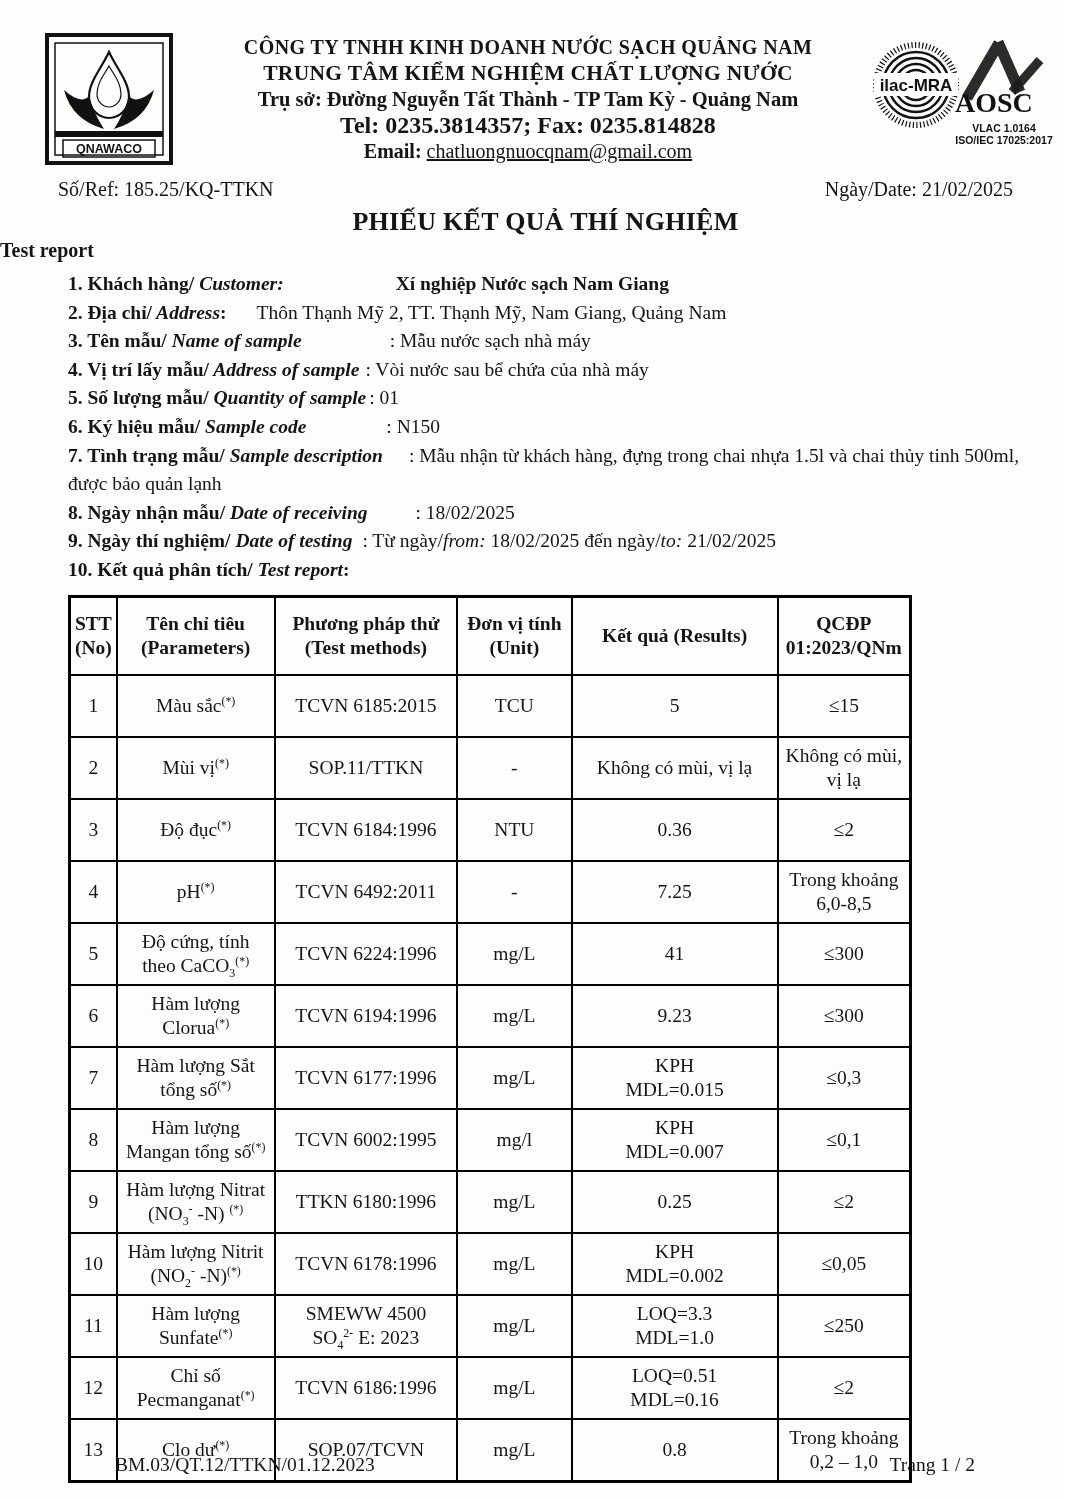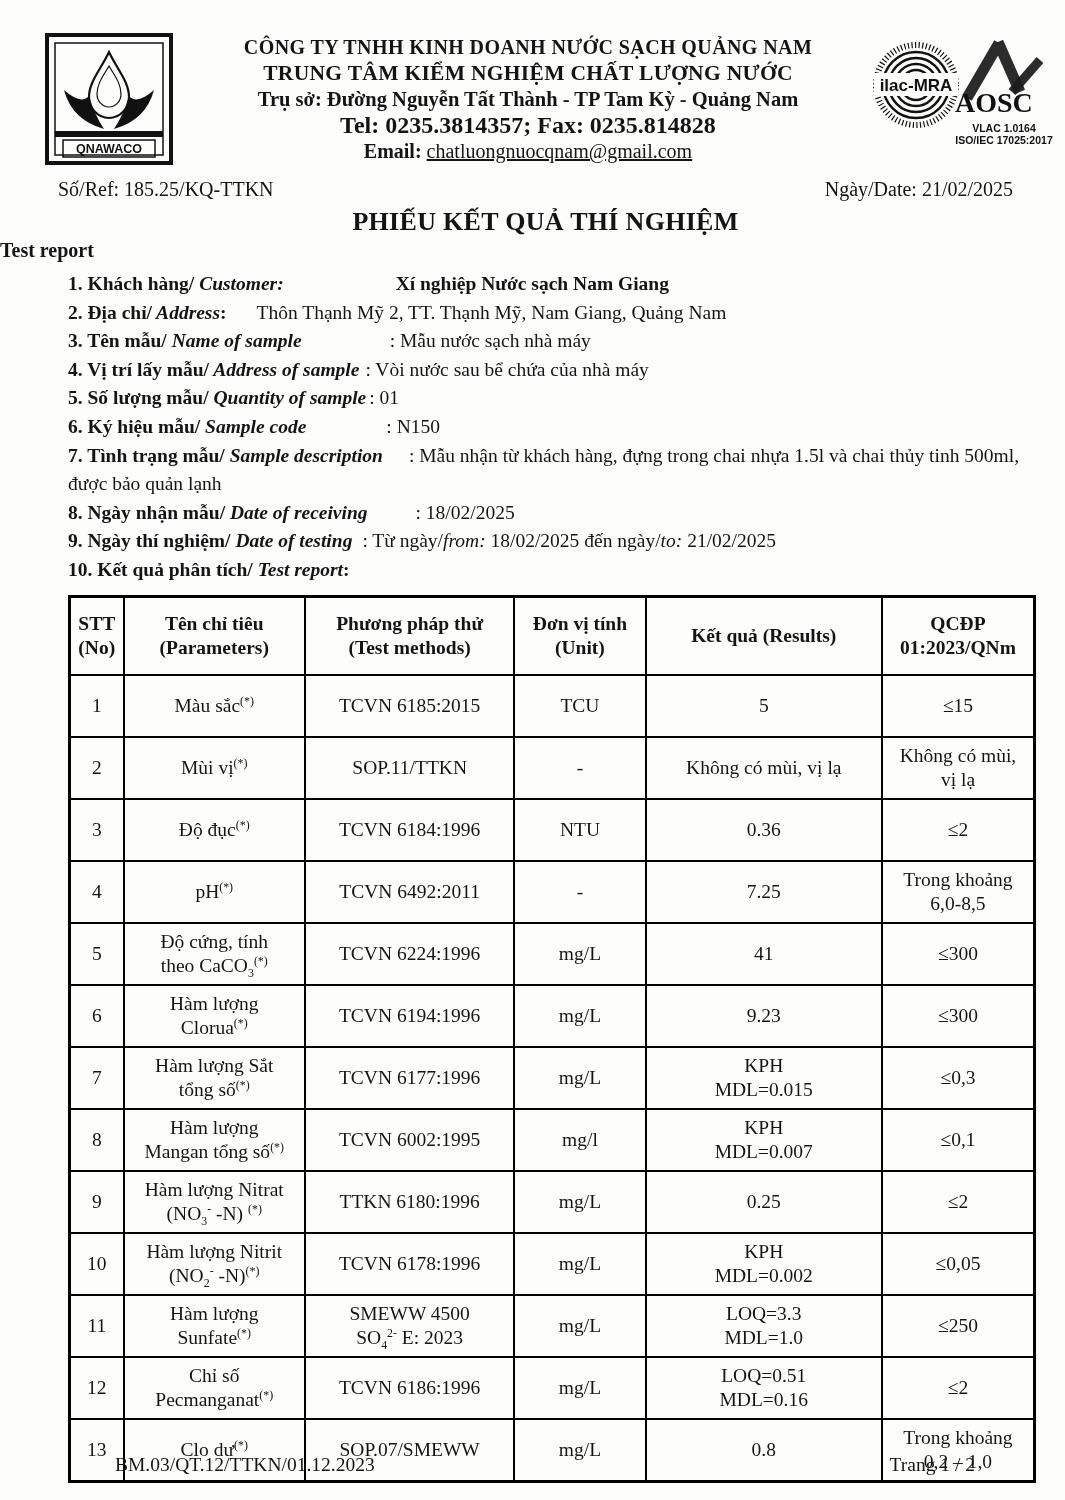--- a/index.html
+++ b/index.html
@@ -37,21 +37,21 @@
   .g1{margin-left:112px;font-weight:bold;}
   .g2{margin-left:30px;}
   .g3{margin-left:88px;}
   .g4{margin-left:6px;}
   .g5{margin-left:3px;}
   .g6{margin-left:80px;}
   .g7{margin-left:26px;}
   .g8{margin-left:48px;}
   .g9{margin-left:10px;}
   
-  table.res{border-collapse:collapse;margin:10px 52px 0 68px;width:968px;table-layout:fixed;
+  table.res{border-collapse:collapse;margin:10px 52px 0 68px;width:844px;table-layout:fixed;
             border:3px solid #000;}
   table.res th, table.res td{border:2px solid #000;text-align:center;vertical-align:middle;
             font-size:19.5px;padding:5px 4px;line-height:24px;}
   table.res th{font-weight:bold;height:66px;}
   table.res td{height:50px;font-weight:normal;}
   table.res sup{font-size:61%;vertical-align:super;line-height:0;}
   table.res sub{font-size:61%;vertical-align:sub;line-height:0;}
   
   .foot{position:absolute;left:115px;right:90px;bottom:24px;display:flex;justify-content:space-between;
         font-size:19.5px;}
@@ -377,21 +377,21 @@
           <td>
             <div>≤2</div>
           </td>
         </tr>
         <tr>
           <td>13</td>
           <td>
             <div>Clo dư<sup>(*)</sup></div>
           </td>
           <td>
-            <div>SOP.07/SMEWW</div>
+            <div>SOP.07/TCVN</div>
           </td>
           <td>mg/L</td>
           <td>
             <div>0.8</div>
           </td>
           <td>
             <div>Trong khoảng</div>
             <div>0,2 – 1,0</div>
           </td>
         </tr>

